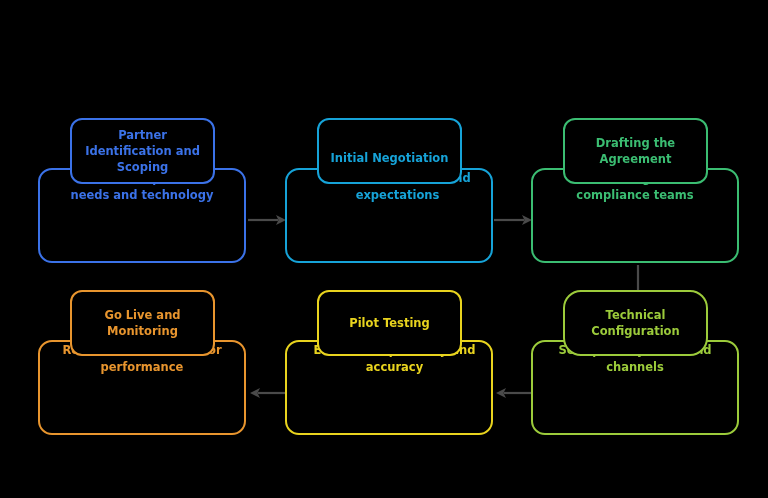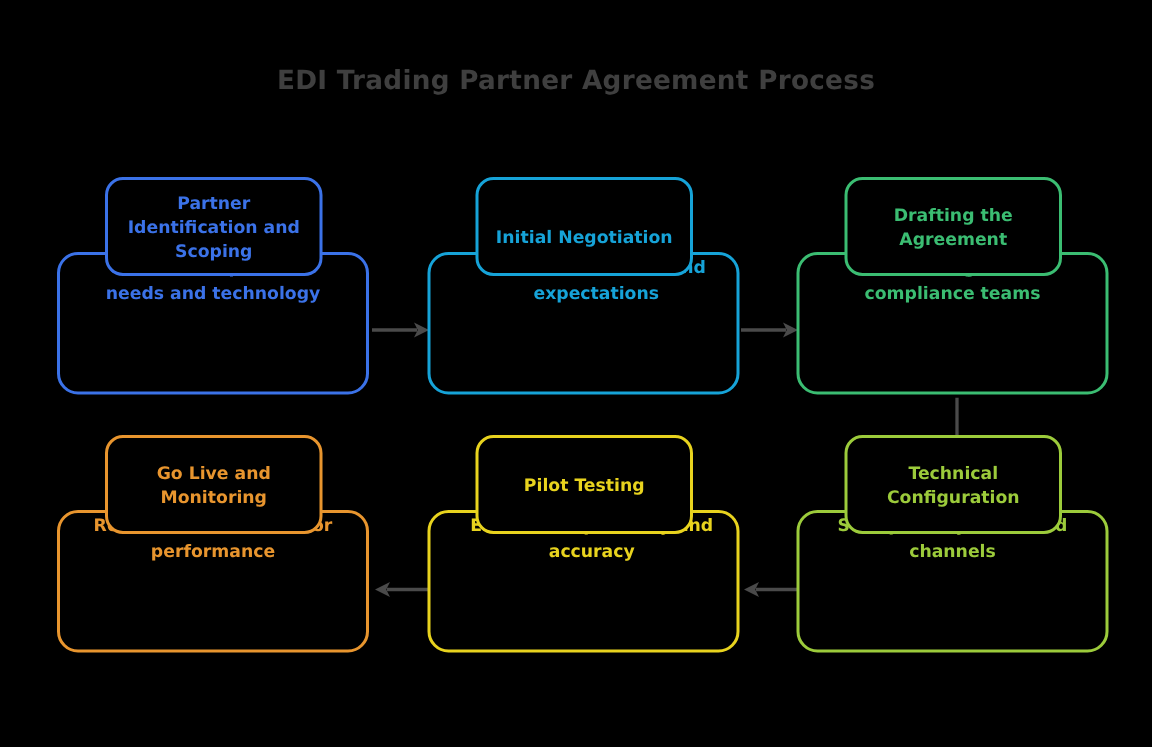--- a/index.html
+++ b/index.html
@@ -83,21 +83,20 @@
     position: absolute;
     z-index: 0;
   }
   .arrow svg { display: block; }
 </style>
 </head>
 <body>
 
 <div id="canvas" style="background: rgb(0, 0, 0);">
 
-  <div id="diagram-title" style="color: rgb(63, 63, 63);">EDI Trading Partner Agreement Process</div>
 
   <div class="step-node" style="left:38px; top:118px;">
     <div class="step-body" style="border-color: rgb(59, 114, 232);">
       <div class="step-desc" style="color: rgb(59, 114, 232);">Understand partner's needs and technology</div>
     </div>
     <div class="step-header" style="border-color: rgb(59, 114, 232);">
       <div class="step-title" style="color: rgb(59, 114, 232);">Partner Identification and Scoping</div>
     </div>
   </div>
 
@@ -116,21 +115,21 @@
     </div>
     <div class="step-header" style="border-color: rgb(59, 189, 114);">
       <div class="step-title" style="color: rgb(59, 189, 114);">Drafting the Agreement</div>
     </div>
   </div>
 
   <div class="step-node" style="left:531px; top:290px;">
     <div class="step-body" style="border-color: rgb(156, 203, 59);">
       <div class="step-desc" style="color: rgb(156, 203, 59);">Set up EDI systems and channels</div>
     </div>
-    <div class="step-header" style="border-color: rgb(156, 203, 59);">
+    <div class="step-header" style="border-color: rgb(156, 203, 59); border-radius: 18px;">
       <div class="step-title" style="color: rgb(156, 203, 59);">Technical Configuration</div>
     </div>
   </div>
 
   <div class="step-node" style="left:285px; top:290px;">
     <div class="step-body" style="border-color: rgb(232, 211, 30);">
       <div class="step-desc" style="color: rgb(232, 211, 30); padding-left: 23px;">Ensure compatibility and accuracy</div>
     </div>
     <div class="step-header" style="border-color: rgb(232, 211, 30);">
       <div class="step-title" style="color: rgb(232, 211, 30);">Pilot Testing</div>

